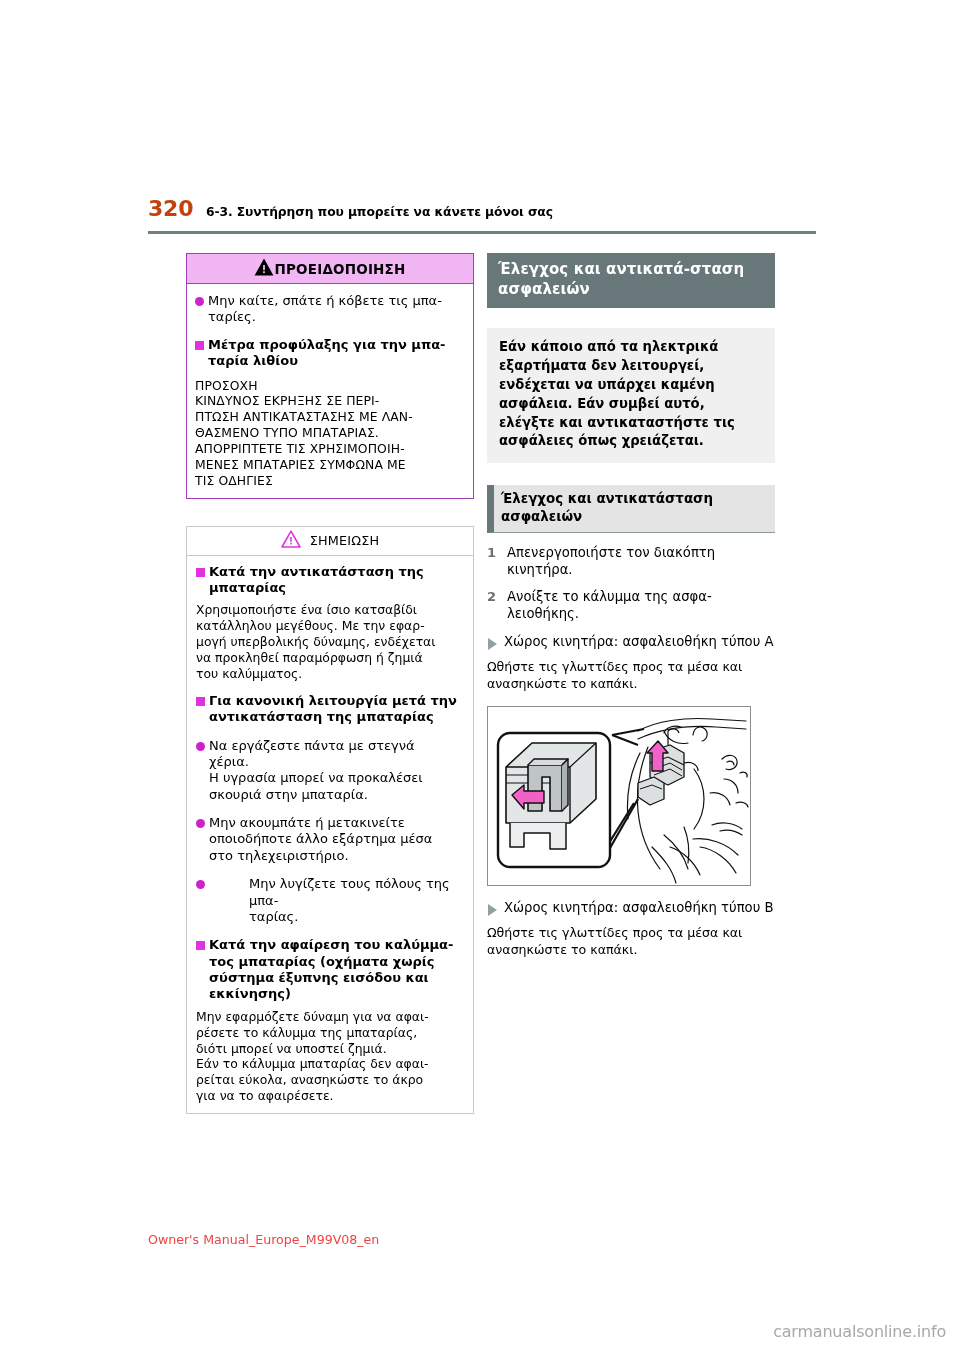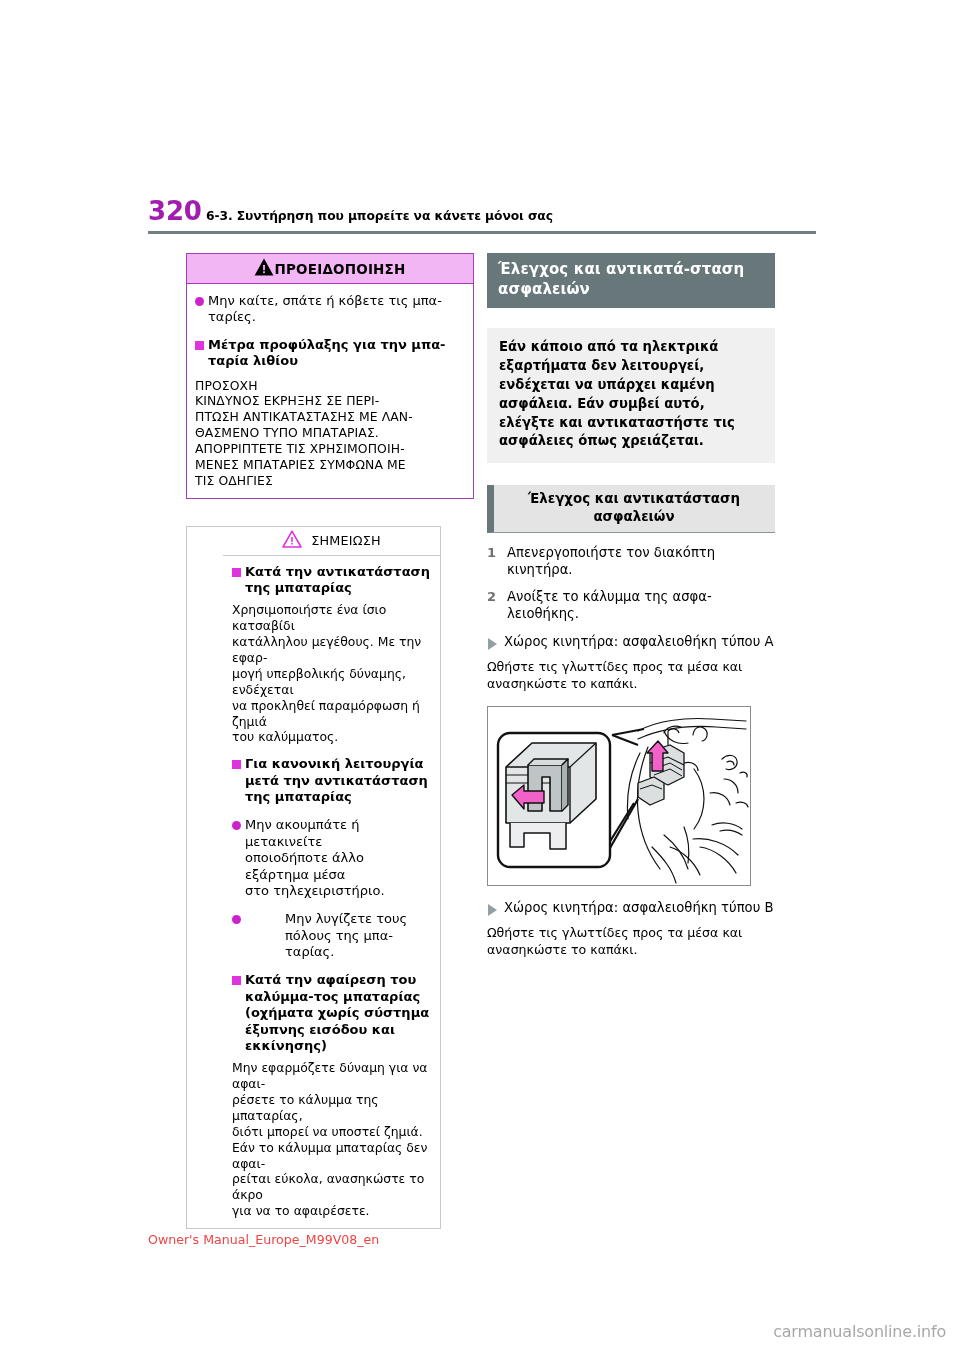--- a/index.html
+++ b/index.html
@@ -19,24 +19,24 @@
   
   .page-header {
     position: absolute;
     left: 148px;
     top: 196px;
     width: 668px;
     display: flex;
     align-items: baseline;
   }
   .page-number {
-    font-size: 26px;
+    font-size: 22px;
     font-weight: bold;
     letter-spacing: -0.2px;
-    color: #a21caf;
+    color: #c2410c;
     width: 58px;
   }
   .header-title {
     font-size: 12.3px;
     font-weight: bold;
     color: #000;
     letter-spacing: -0.1px;
   }
   .header-rule {
     position: absolute;
@@ -82,23 +82,22 @@
   }
   .warn-body {
     padding: 7px 8px 9px 8px;
     background: #ffffff;
   }
 
   
   .notice-box {
     border: 1px solid #c8c8c8;
     box-sizing: border-box;
-    width: 255px;
+    width: 288px;
     margin-top: 27px;
-    padding-left: 36px;
   }
   .notice-head {
     background: #ffffff;
     border-bottom: 1px solid #c8c8c8;
     height: 28px;
     display: flex;
     align-items: center;
     justify-content: center;
     gap: 9px;
   }
@@ -167,21 +166,20 @@
     width: 288px;
     box-sizing: border-box;
     background: #e4e4e4;
     border-left: 7px solid #67777a;
     border-bottom: 1.5px solid #8a9699;
     padding: 5px 8px 6px 7px;
     margin-top: 22px;
     font-size: 13.4px;
     font-weight: bold;
     line-height: 1.32;
-    text-align: center;
   }
 
   
   .step {
     display: flex;
     margin-top: 9px;
     line-height: 1.33;
   }
   .step-num {
     flex: 0 0 auto;
@@ -301,20 +299,27 @@
 κατάλληλου μεγέθους. Με την εφαρ-
 μογή υπερβολικής δύναμης, ενδέχεται
 να προκληθεί παραμόρφωση ή ζημιά
 του καλύμματος.</div>
 
       <div class="bullet-item" style="margin-top:11px;">
         <span class="square"></span>
         <span class="li-text bold">Για κανονική λειτουργία μετά την αντικατάσταση της μπαταρίας</span>
       </div>
 
+      <div class="bullet-item" style="margin-top:12px;">
+        <span class="dot"></span>
+        <span class="li-text" style="white-space:pre-line;">Να εργάζεστε πάντα με στεγνά
+χέρια.
+Η υγρασία μπορεί να προκαλέσει
+σκουριά στην μπαταρία.</span>
+      </div>
 
       <div class="bullet-item" style="margin-top:12px;">
         <span class="dot"></span>
         <span class="li-text" style="white-space:pre-line;">Μην ακουμπάτε ή μετακινείτε
 οποιοδήποτε άλλο εξάρτημα μέσα
 στο τηλεχειριστήριο.</span>
       </div>
 
       <div class="bullet-item" style="margin-top:12px;gap:40px;">
         <span class="dot"></span>

